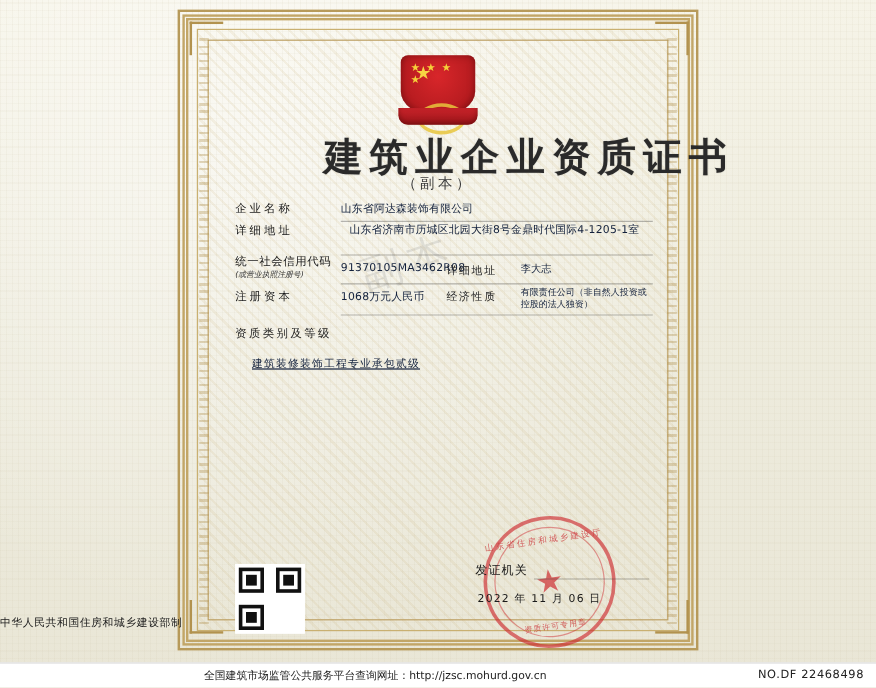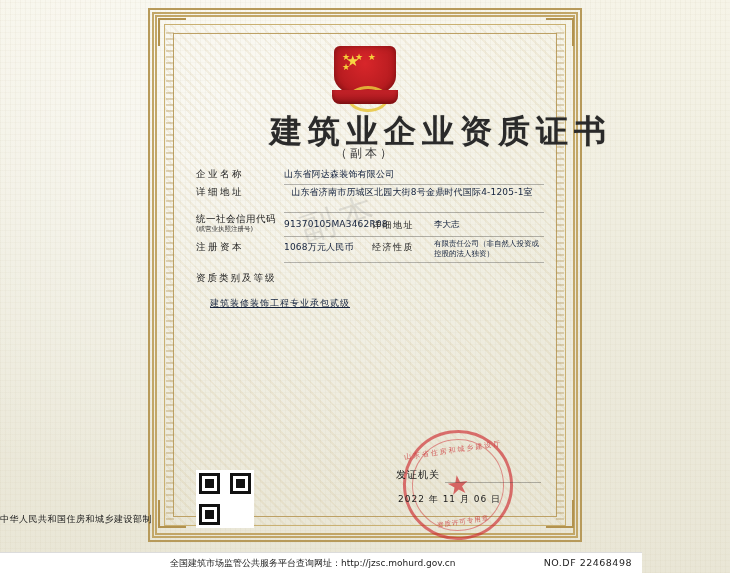--- a/index.html
+++ b/index.html
@@ -396,21 +396,21 @@
     inset: 3px;
     background: #111;
     display: block;
   }
 
   
   .footer {
     position: absolute;
     left: 0;
     bottom: 0;
-    width: 642px;
+    width: 730px;
     height: 20px;
     background: #ffffff;
     border-top: 1px solid #dcdcdc;
   }
   .footer-left {
     position: absolute;
     left: 170px;
     top: 4px;
     font-size: 9px;
     color: #222;
@@ -470,21 +470,21 @@
     </div>
 
     <div class="row" style="height:26px">
       <div class="lbl">详细地址</div>
       <div class="val" style="white-space:normal; width:256px; line-height:12px;text-align:center;">山东省济南市历城区北园大街8号金鼎时代国际4-1205-1室</div>
       <div class="rline"></div>
     </div>
 
     <div class="row" style="height:22px">
       <div class="lbl" style="line-height:10px; letter-spacing:0.5px;">统一社会信用代码</div>
-      <div class="lbl lbl2" style="top:11px; letter-spacing:0px;">(或营业执照注册号)</div>
+      <div class="lbl lbl2" style="top:11px; letter-spacing:0px;font-style:italic;">(或营业执照注册号)</div>
       <div class="val" style="top:5px">91370105MA3462R08</div>
       <div class="col-right">
         <div class="lbl-r" style="top:5px">详细地址</div>
         <div class="val-r" style="top:5px">李大志</div>
       </div>
       <div class="rline"></div>
     </div>
 
     <div class="row" style="height:24px">
       <div class="lbl" style="top:3px">注册资本</div>

